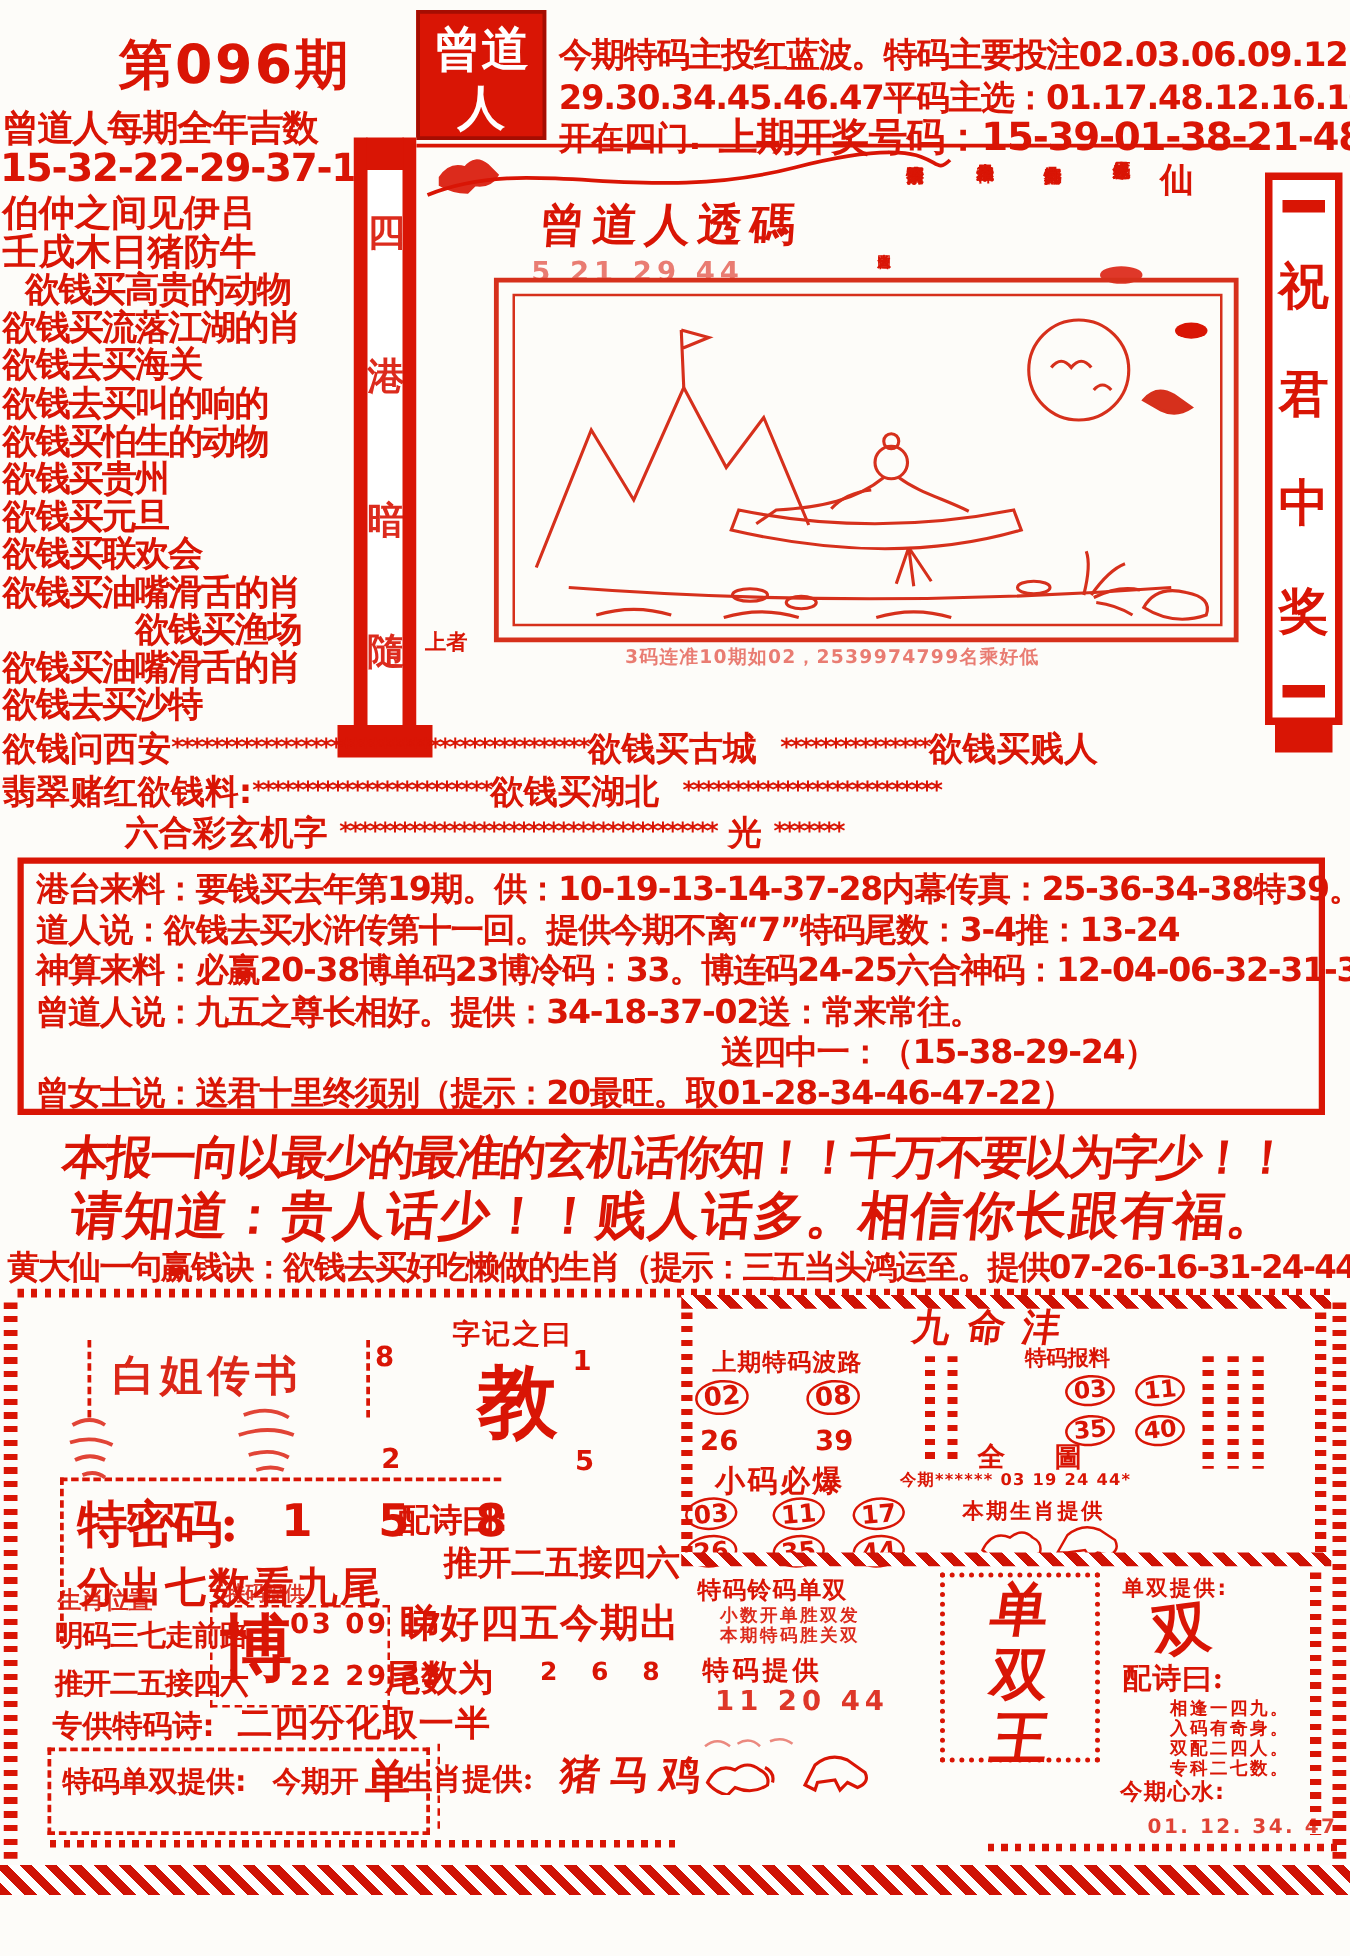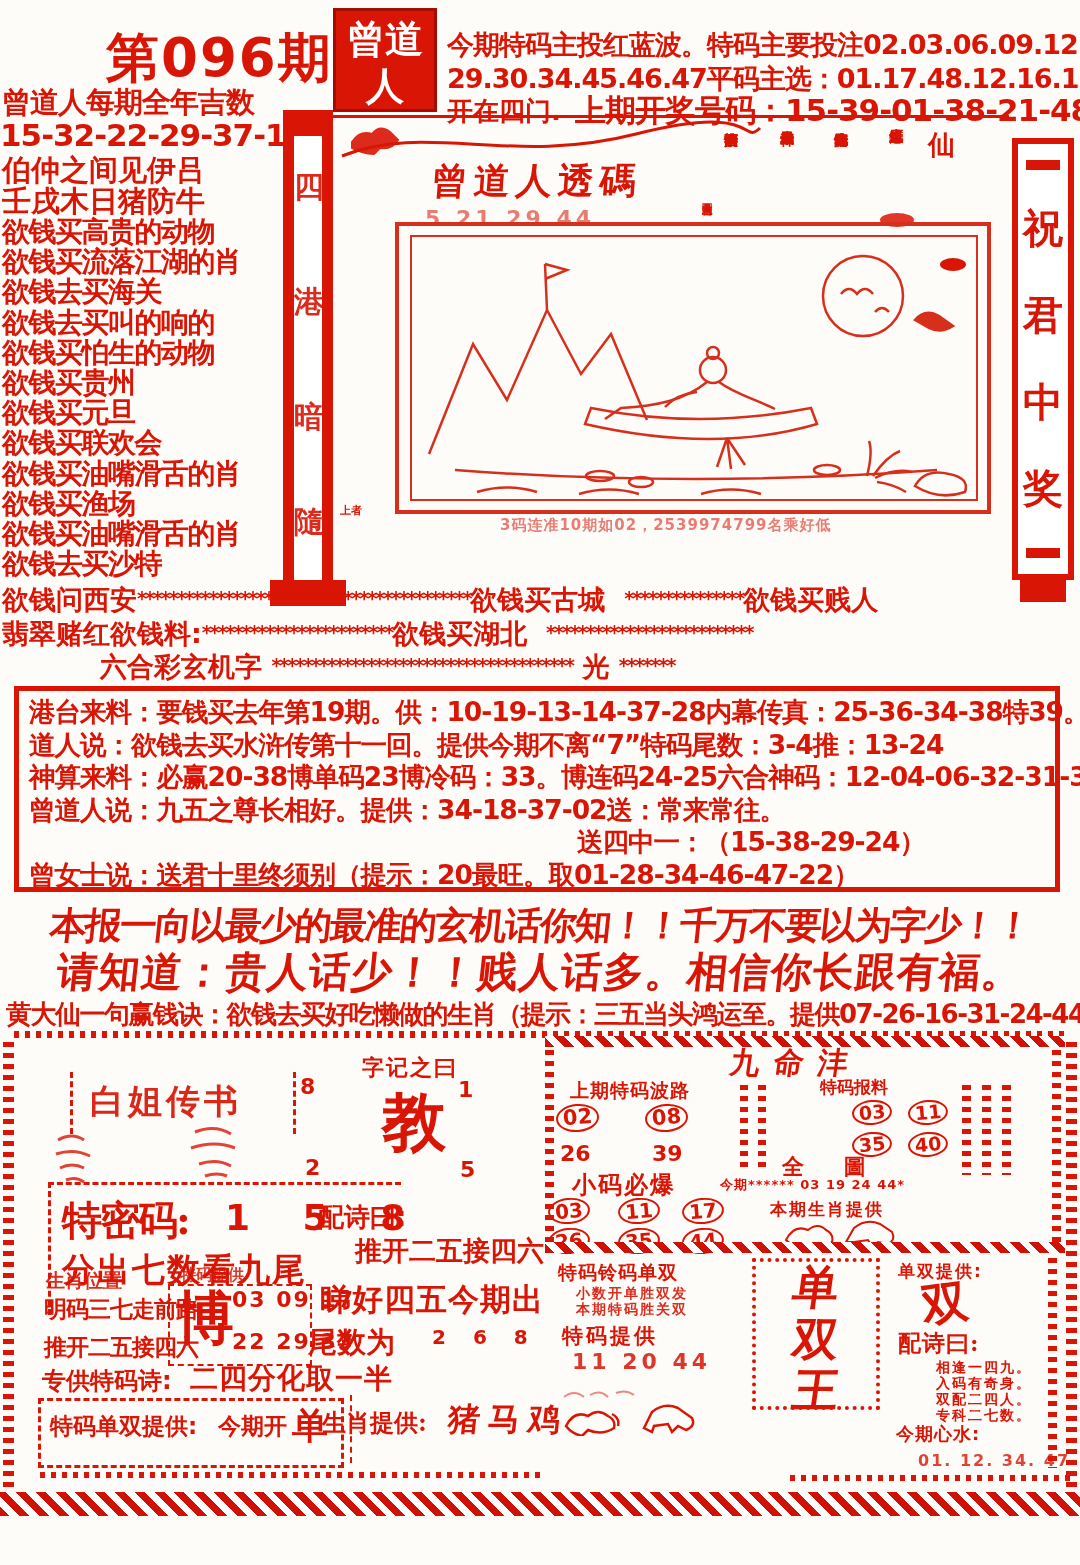--- a/index.html
+++ b/index.html
@@ -26,59 +26,59 @@
   .tipsbox{position:absolute;left:14px;top:686px;width:1046px;height:206px;border:5px solid #d91505;box-sizing:border-box;
            padding:5px 10px;}
   .tipsbox .ln{font-size:26.5px;font-weight:bold;letter-spacing:-1px;line-height:32.5px;white-space:nowrap;}
   svg{position:absolute;}
 </style>
 </head>
 <body>
 
 <div id="canvas">
 
-  <div class="t" style="left:106px;top:28px;font-size:53px;letter-spacing:2px;">第096期</div>
+  <div class="t" style="left:95px;top:28px;font-size:43px;letter-spacing:2px;">第096期</div>
 
   <div class="seal">曾道人</div>
 
   <div class="t" style="left:447px;top:30px;font-size:27px;letter-spacing:-1px;">今期特码主投红蓝波。特码主要投注02.03.06.09.12.16.34.28.</div>
   <div class="t" style="left:447px;top:64px;font-size:27px;letter-spacing:-1px;">29.30.34.45.46.47平码主选：01.17.48.12.16.10特码很有可能</div>
   <div class="t" style="left:447px;top:97px;font-size:26px;">开在四门.</div>
   <div class="t" style="left:575px;top:93px;font-size:31px;letter-spacing:-1px;">上期开奖号码：15-39-01-38-21-48+35</div>
 
   <div class="redline" style="left:333px;top:115px;width:676px;height:3px;"></div>
 
   <div class="t" style="left:2px;top:86px;font-size:29px;letter-spacing:-1px;">曾道人每期全年吉数</div>
   <div class="t" style="left:0px;top:118px;font-size:31px;letter-spacing:-1px;">15-32-22-29-37-18</div>
   <div class="t" style="left:2px;top:154px;font-size:29px;">伯仲之间见伊吕</div>
   <div class="t" style="left:2px;top:185px;font-size:29px;">壬戌木日猪防牛</div>
 
   <div class="t" style="left:2px;top:216px;font-size:28px;letter-spacing:-1.5px;">
-    <div style="height:30.2px;">欲钱买高贵的动物</div>
+    <div style="height:30.2px;margin-left:18px;">欲钱买高贵的动物</div>
     <div style="height:30.2px;">欲钱买流落江湖的肖</div>
     <div style="height:30.2px;">欲钱去买海关</div>
     <div style="height:30.2px;">欲钱去买叫的响的</div>
     <div style="height:30.2px;">欲钱买怕生的动物</div>
     <div style="height:30.2px;">欲钱买贵州</div>
     <div style="height:30.2px;">欲钱买元旦</div>
     <div style="height:30.2px;">欲钱买联欢会</div>
     <div style="height:30.2px;">欲钱买油嘴滑舌的肖</div>
-    <div style="height:30.2px;">欲钱买渔场</div>
+    <div style="height:30.2px;text-align:right;">欲钱买渔场</div>
     <div style="height:30.2px;">欲钱买油嘴滑舌的肖</div>
     <div style="height:30.2px;">欲钱去买沙特</div>
   </div>
 
   <div style="position:absolute;left:283px;top:110px;width:50px;height:470px;border-left:11px solid #d91505;border-right:11px solid #d91505;background:#fff;box-sizing:border-box;">
     <div class="redline" style="left:-1px;top:0;width:30px;height:26px;position:absolute;"></div>
     <div class="t" style="left:0px;top:60px;font-size:30px;opacity:.9;">四</div>
     <div class="t" style="left:0px;top:175px;font-size:30px;opacity:.9;">港</div>
     <div class="t" style="left:0px;top:290px;font-size:30px;opacity:.9;">暗</div>
     <div class="t" style="left:0px;top:395px;font-size:30px;opacity:.9;">隨</div>
   </div>
-  <div class="t" style="left:340px;top:505px;font-size:11px;">上者</div>
+  <div class="t" style="left:340px;top:505px;font-size:17px;">上者</div>
   <div class="redline" style="left:270px;top:580px;width:76px;height:26px;"></div>
 
   <svg width="430" height="64" viewBox="0 0 430 64" style="left:336px;top:112px;">
     <path d="M6,44 C90,10 175,54 300,22 S 405,34 424,16" stroke="#d91505" stroke-width="3" fill="none"></path>
     <path d="M16,30 q8,-12 20,-8 q8,-10 18,-2 l8,8 q-6,10 -18,8 l-6,6 q-12,0 -22,-6 z" stroke="#d91505" stroke-width="2" fill="#d91505" opacity=".9"></path>
   </svg>
 
   <div class="t serif" style="left:432px;top:160px;font-size:36px;letter-spacing:6px;transform:skewX(-4deg);">曾道人透碼</div>
 
   <div class="t faint" style="left:425px;top:207px;font-size:22px;letter-spacing:4px;">5        21        29        44</div>

